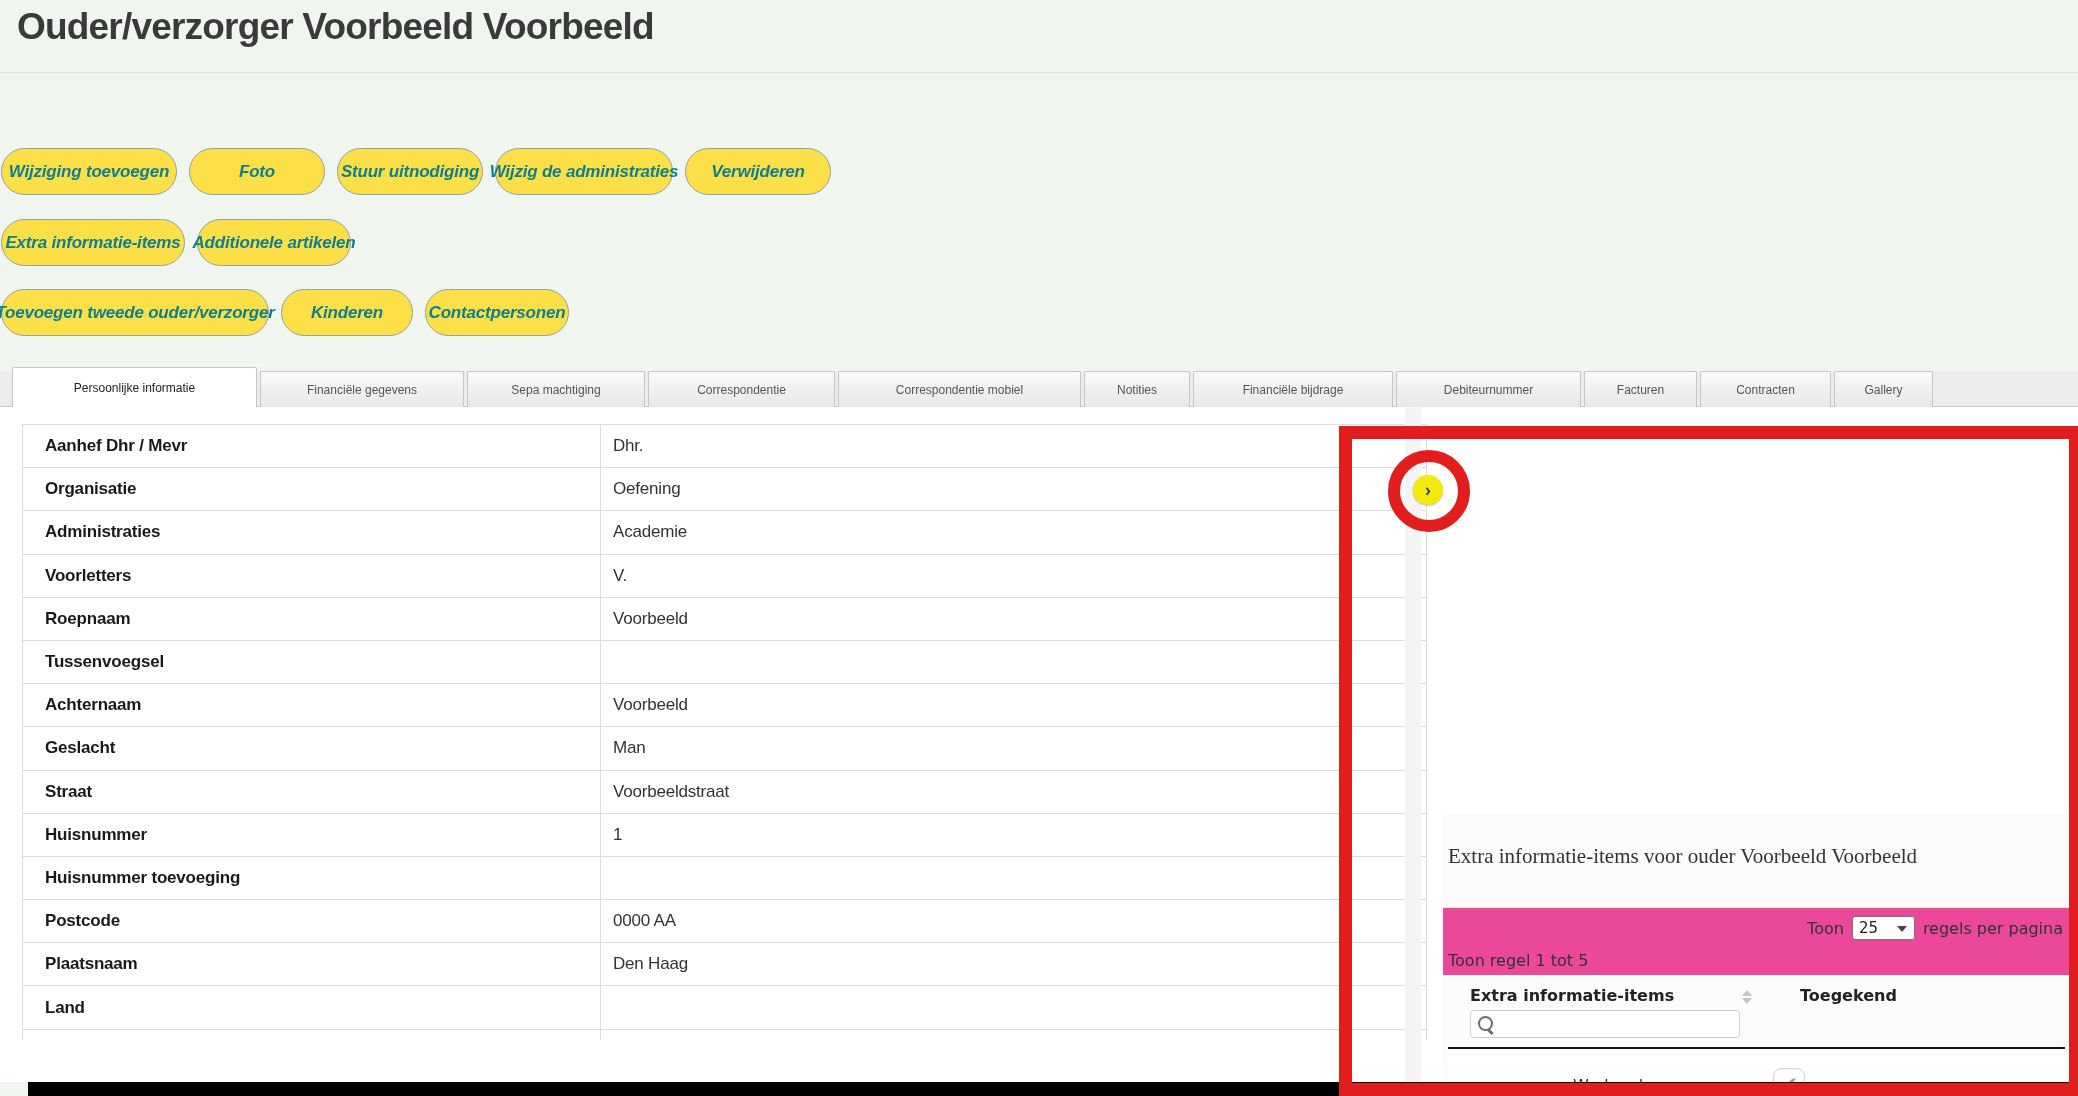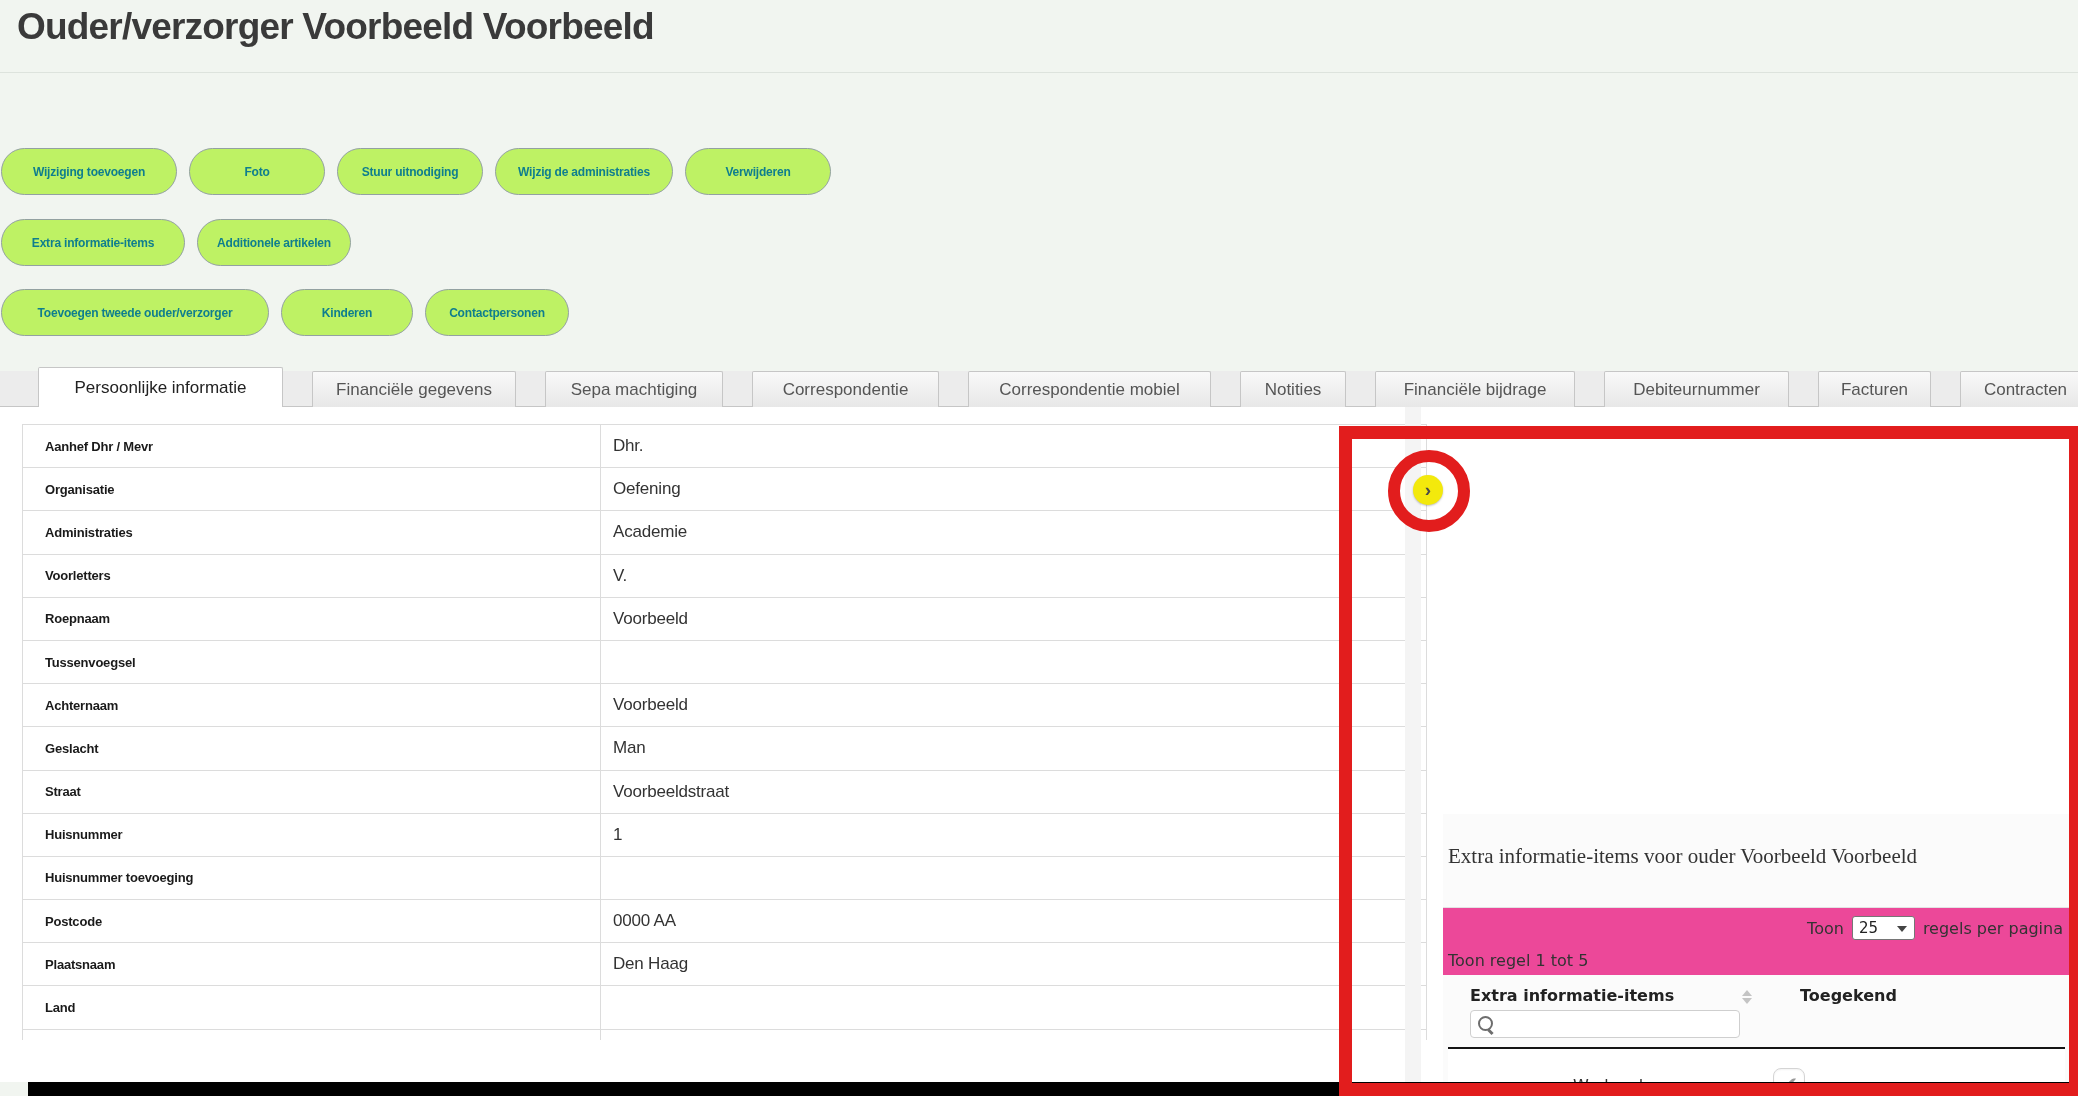--- a/index.html
+++ b/index.html
@@ -13,54 +13,54 @@
   .page-title{
     position:absolute;left:17px;top:6px;
     font-size:37px;font-weight:600;color:#3a3a3a;letter-spacing:-0.8px;
   }
   .title-divider{position:absolute;left:0;top:72px;width:2078px;height:1px;background:#dde3dd;}
 
   
   .btn-row{position:absolute;left:1px;display:flex;gap:12px;}
   .btn-row.r1{top:148px;} .btn-row.r2{top:219px;} .btn-row.r3{top:289px;}
   .pill-btn{
-    height:47px;border:1.5px solid #93a1a1;border-radius:24px;background:#bef264;
-    color:#0f7e8e;font-size:12px;font-weight:600;letter-spacing:-0.2px;
+    height:47px;border:1.5px solid #93a1a1;border-radius:24px;background:#fde047;
+    color:#0f7e8e;font-size:17px;font-weight:600;letter-spacing:-0.2px;
     display:flex;align-items:center;justify-content:center;box-sizing:border-box;
-    cursor:pointer;white-space:nowrap;
+    cursor:pointer;white-space:nowrap;font-style:italic;
   }
 
   
   .tabbar{position:absolute;left:0;top:371px;width:2078px;height:36px;background:#ececec;border-bottom:1px solid #c6c6c6;box-sizing:border-box;}
   .tabs{position:absolute;left:12px;top:0;display:flex;gap:3px;align-items:flex-end;height:36px;}
   .tab{
     height:36px;box-sizing:border-box;border:1px solid #c6c6c6;border-bottom:none;
     background:linear-gradient(#f9f9f9,#e7e7e7);color:#555;
-    font-size:17px;display:flex;align-items:center;justify-content:center;
-    border-radius:2px 2px 0 0;cursor:pointer;white-space:nowrap;margin-left:26px;
+    font-size:12px;display:flex;align-items:center;justify-content:center;
+    border-radius:2px 2px 0 0;cursor:pointer;white-space:nowrap;
   }
   .tab.active{
     height:40px;margin-top:-4px;background:#ffffff;color:#222;z-index:3;position:relative;
   }
 
   
   .content{position:absolute;left:0;top:407px;width:2078px;height:675px;background:#ffffff;}
 
   
   .info-table{
     position:absolute;left:22px;top:17px;width:1405px;
     border-left:1px solid #dcdcdc;border-right:1px solid #dcdcdc;border-top:1px solid #dcdcdc;
     box-sizing:border-box;
   }
   .prow{display:flex;height:43.2px;border-bottom:1px solid #dcdcdc;box-sizing:border-box;background:#fff;}
   .prow.partial{height:10px;border-bottom:none;}
   .plabel{
     width:578px;box-sizing:border-box;border-right:1px solid #dcdcdc;
     padding-left:22px;display:flex;align-items:center;
-    font-size:13px;font-weight:700;color:#1a1a1a;letter-spacing:-0.2px;
+    font-size:17px;font-weight:700;color:#1a1a1a;letter-spacing:-0.2px;
   }
   .plabel.blue{color:#2ea3dd;cursor:pointer;}
   .pvalue{
     flex:1;padding-left:12px;display:flex;align-items:center;
     font-size:17px;color:#333;letter-spacing:-0.2px;
   }
 
   
   .gap-strip{position:absolute;left:1405px;top:0;width:16px;height:675px;background:#f4f4f4;}
 

